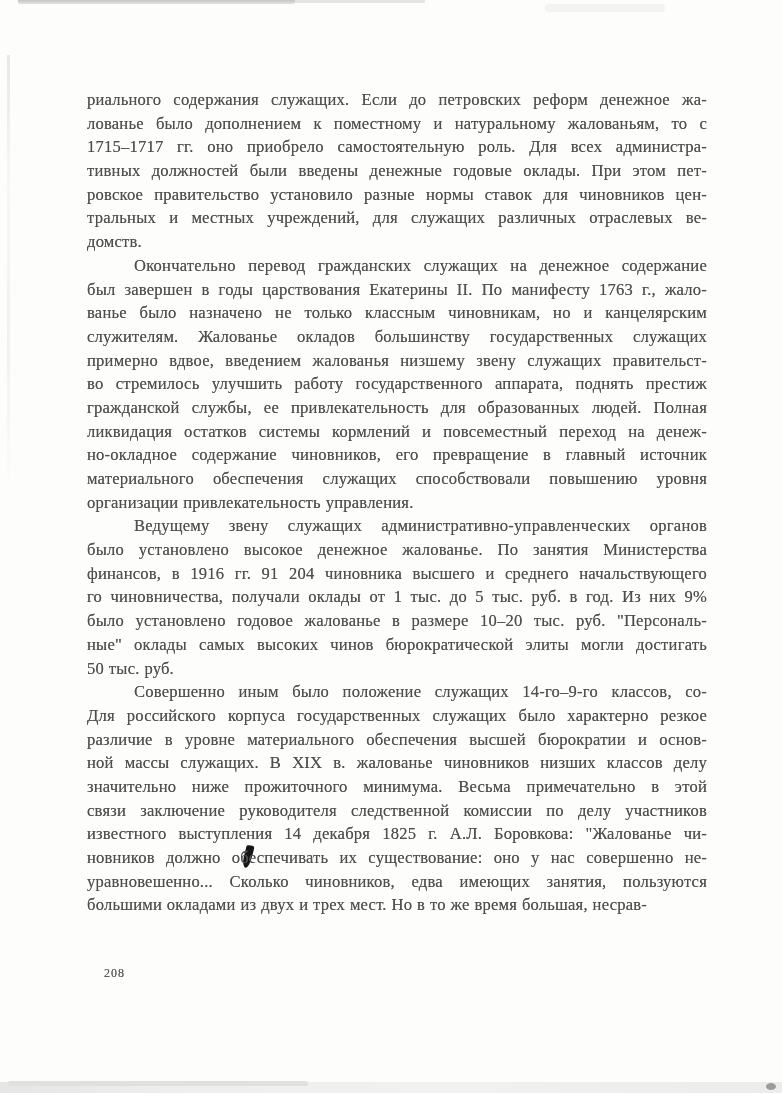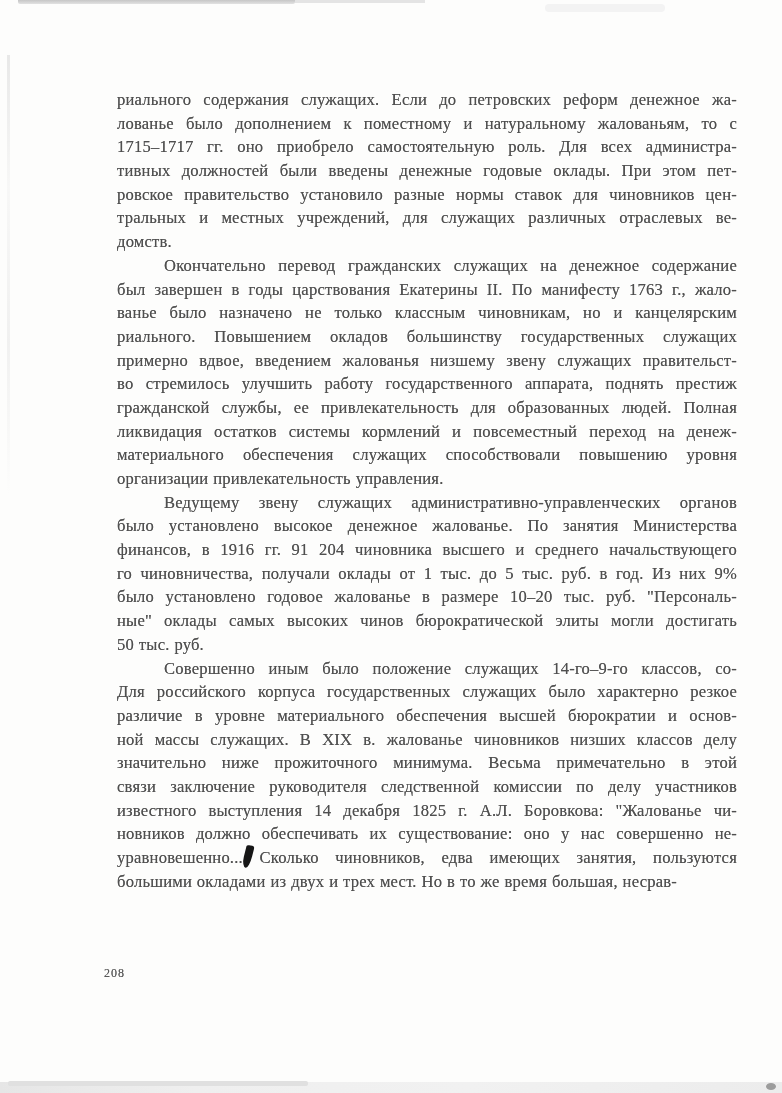--- a/index.html
+++ b/index.html
@@ -12,21 +12,21 @@
     width: 782px;
     height: 1093px;
     background: #fdfdfc;
     overflow: hidden;
     font-family: "Liberation Serif", "DejaVu Serif", serif;
     color: #4f4f4f;
   }
   
   .text-block {
     position: absolute;
-    left: 117px;
+    left: 87px;
     top: 88px;
     width: 620px;
   }
   .para { margin: 0; padding: 0; }
   .line {
     font-size: 16.6px;
     line-height: 23.7px;
     height: 23.7px;
     overflow: hidden;
     text-align: justify;
@@ -111,25 +111,26 @@
         <div class="line">1715–1717 гг. оно приобрело самостоятельную роль. Для всех администра-</div>
         <div class="line">тивных должностей были введены денежные годовые оклады. При этом пет-</div>
         <div class="line">ровское правительство установило разные нормы ставок для чиновников цен-</div>
         <div class="line">тральных и местных учреждений, для служащих различных отраслевых ве-</div>
         <div class="line last">домств.</div>
       </div>
       <div class="para">
         <div class="line first">Окончательно перевод гражданских служащих на денежное содержание</div>
         <div class="line">был завершен в годы царствования Екатерины II. По манифесту 1763 г., жало-</div>
         <div class="line">ванье было назначено не только классным чиновникам, но и канцелярским</div>
-        <div class="line">риального. Повышением окладов большинству государственных служащих</div>
+        <div class="line">служителям. Жалованье окладов большинству государственных служащих</div>
         <div class="line">примерно вдвое, введением жалованья низшему звену служащих правительст-</div>
         <div class="line">во стремилось улучшить работу государственного аппарата, поднять престиж</div>
         <div class="line">гражданской службы, ее привлекательность для образованных людей. Полная</div>
         <div class="line">ликвидация остатков системы кормлений и повсеместный переход на денеж-</div>
+        <div class="line">но-окладное содержание чиновников, его превращение в главный источник</div>
         <div class="line">материального обеспечения служащих способствовали повышению уровня</div>
         <div class="line last">организации привлекательность управления.</div>
       </div>
       <div class="para">
         <div class="line first">Ведущему звену служащих административно-управленческих органов</div>
         <div class="line">было установлено высокое денежное жалованье. По занятия Министерства</div>
         <div class="line">финансов, в 1916 гг. 91 204 чиновника высшего и среднего начальствующего</div>
         <div class="line">го чиновничества, получали оклады от 1 тыс. до 5 тыс. руб. в год. Из них 9%</div>
         <div class="line">было установлено годовое жалованье в размере 10–20 тыс. руб. "Персональ-</div>
         <div class="line">ные" оклады самых высоких чинов бюрократической элиты могли достигать</div>

